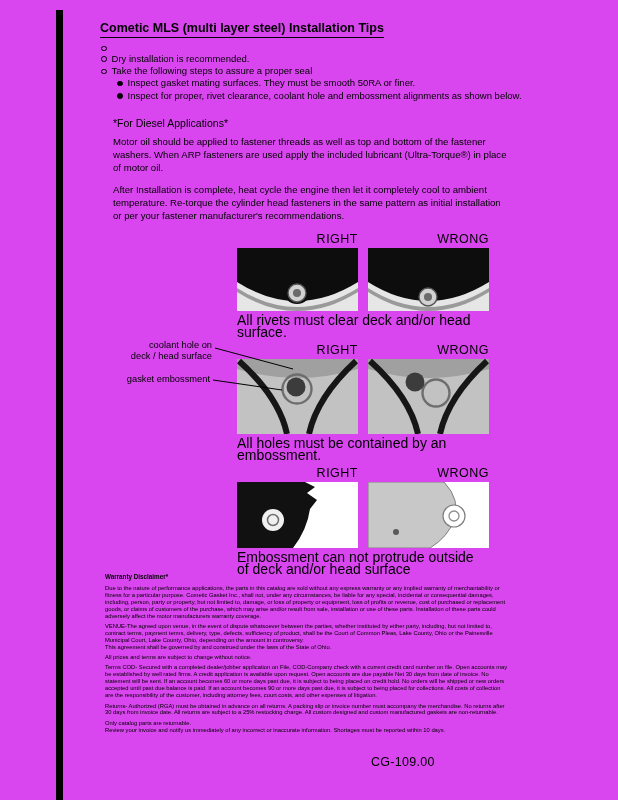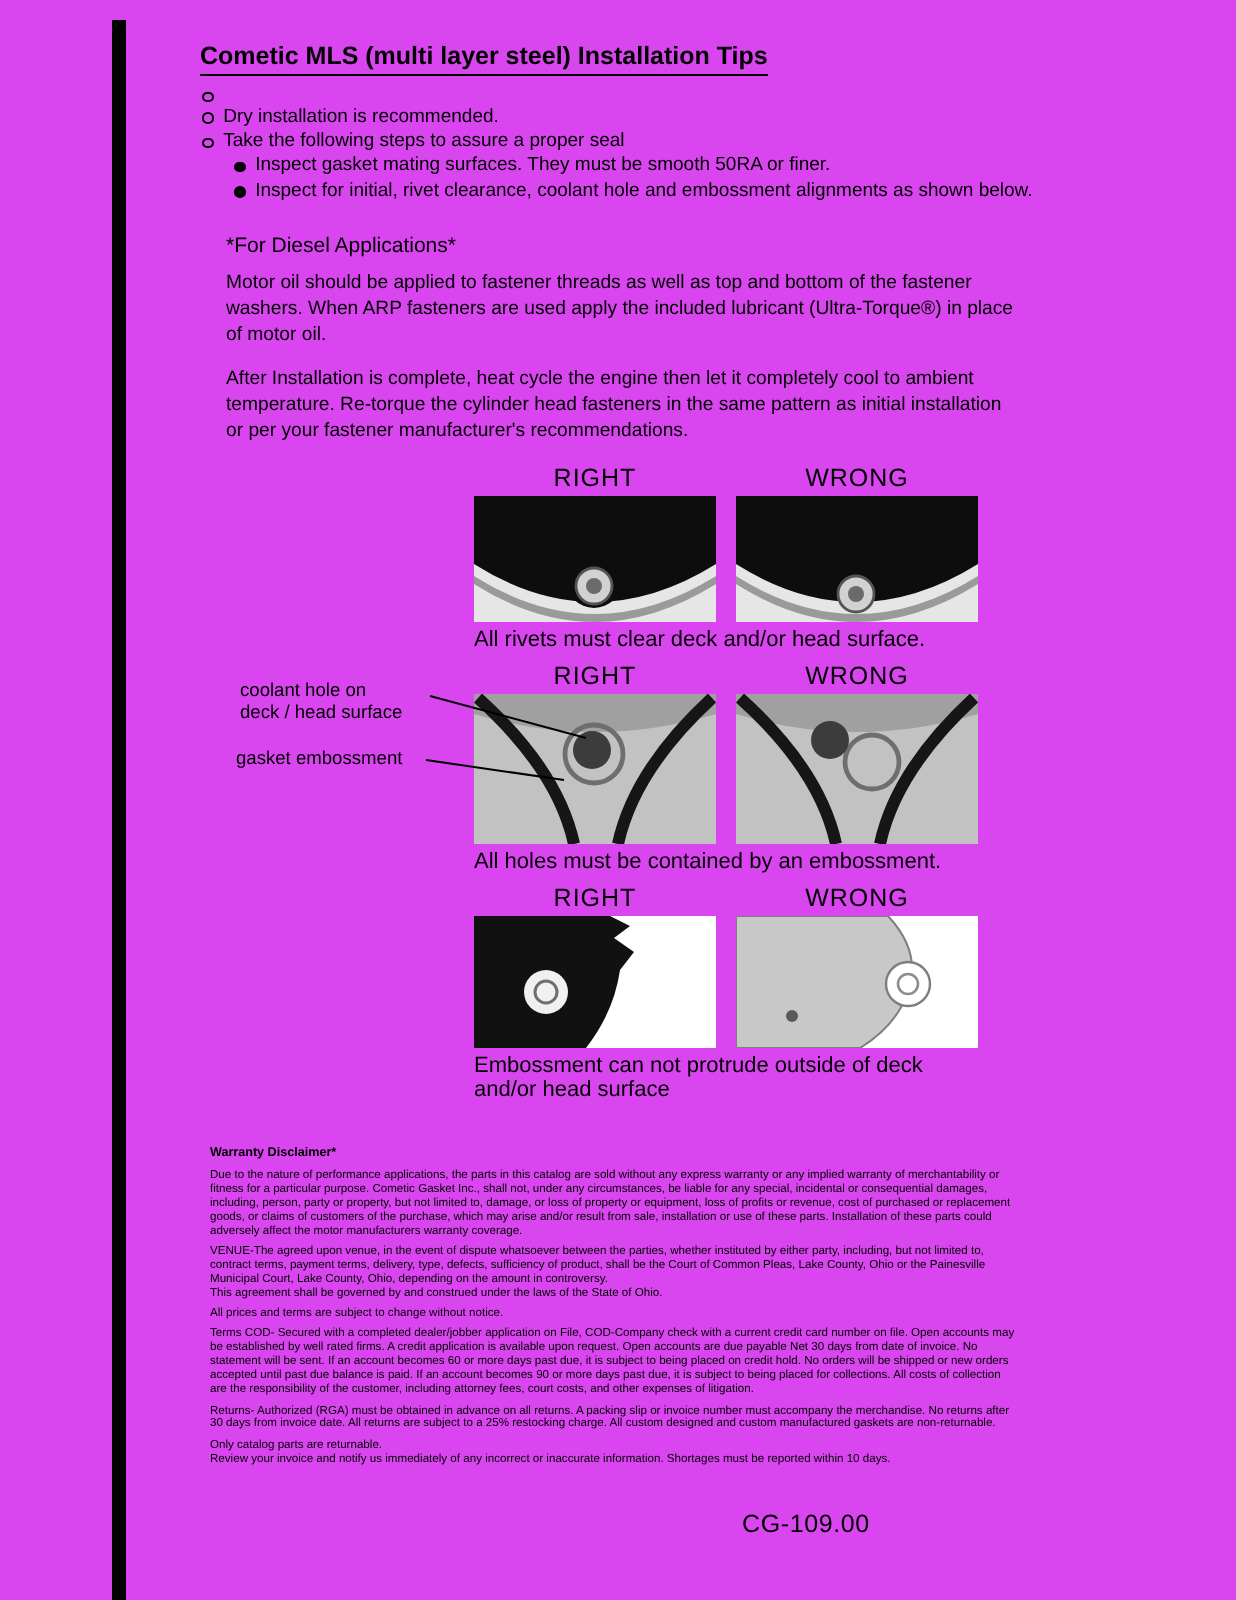--- a/index.html
+++ b/index.html
@@ -21,26 +21,26 @@
   .bullet { flex:0 0 auto; width:3.6px; height:3.6px; border:0.9px solid #000; border-radius:50%; margin:2.6px 5px 0 0; }
   .bullet.filled { background:#000; }
 
   .diesel { position:absolute; left:113px; top:117px; width:394px; }
   .diesel h2 { margin:0 0 6px 0; font-size:10.5px; font-weight:normal; }
   .diesel p { margin:0 0 9px 0; font-size:9.6px; line-height:13px; }
   .diesel .note { margin:0; }
 
   .diagrams { position:absolute; left:237px; top:232px; width:252px; }
   .dg-heads { display:flex; gap:10px; margin:0 0 2px 0; }
-  .dg-heads span { flex:0 0 121px; text-align:center; font-size:12.5px; letter-spacing:0.5px; }
+  .dg-heads span { flex:0 0 121px; text-align:right; font-size:12.5px; letter-spacing:0.5px; }
   .dg-images { display:flex; gap:10px; }
   .dg-images svg { display:block; flex:0 0 121px; }
-  .dg-caption { font-size:11px; margin:3px 0 5px 0; width:240px; line-height:12px; }
+  .dg-caption { font-size:14px; margin:3px 0 5px 0; width:240px; line-height:12px; }
 
-  .ann-label { position:absolute; width:92px; text-align:left; font-size:9.3px; line-height:10.5px; }
+  .ann-label { position:absolute; width:92px; text-align:right; font-size:9.3px; line-height:10.5px; }
   .ann-coolant { left:120px; top:340px; }
   .ann-emboss  { left:118px; top:374px; }
   .ann-lines { position:absolute; left:0; top:0; pointer-events:none; }
 
   .warranty { position:absolute; left:105px; top:574px; width:404px; font-size:5.8px; line-height:6.9px; }
   .warranty h3 { margin:0 0 4px 0; font-size:6.3px; font-weight:bold; }
   .warranty p { margin:0 0 3.5px 0; }
   .warranty p.tight { margin-bottom:0; }
 
   .footer-code { position:absolute; left:371px; top:755px; font-size:12.5px; letter-spacing:0.3px; }
@@ -64,21 +64,21 @@
     <div class="tip-line">
       <span class="bullet"></span>
       <span>Take the following steps to assure a proper seal</span>
     </div>
     <div class="tip-line sub">
       <span class="bullet filled"></span>
       <span>Inspect gasket mating surfaces.  They must be smooth 50RA or finer.</span>
     </div>
     <div class="tip-line sub">
       <span class="bullet filled"></span>
-      <span>Inspect for initial, rivet clearance, coolant hole and embossment alignments as shown below.</span>
+      <span>Inspect for proper, rivet clearance, coolant hole and embossment alignments as shown below.</span>
     </div>
   </div>
 
   <div class="diesel">
     <h2>*For Diesel Applications*</h2>
     <p>Motor oil should be applied to fastener threads as well as top and bottom of the fastener washers. When ARP fasteners are used apply the included lubricant (Ultra-Torque®) in place of motor oil.</p>
     <p>After Installation is complete, heat cycle the engine then let it completely cool to ambient temperature. Re-torque the cylinder head fasteners in the same pattern as initial installation or per your fastener manufacturer's recommendations.</p>
   </div>
 
   <div class="diagrams">

